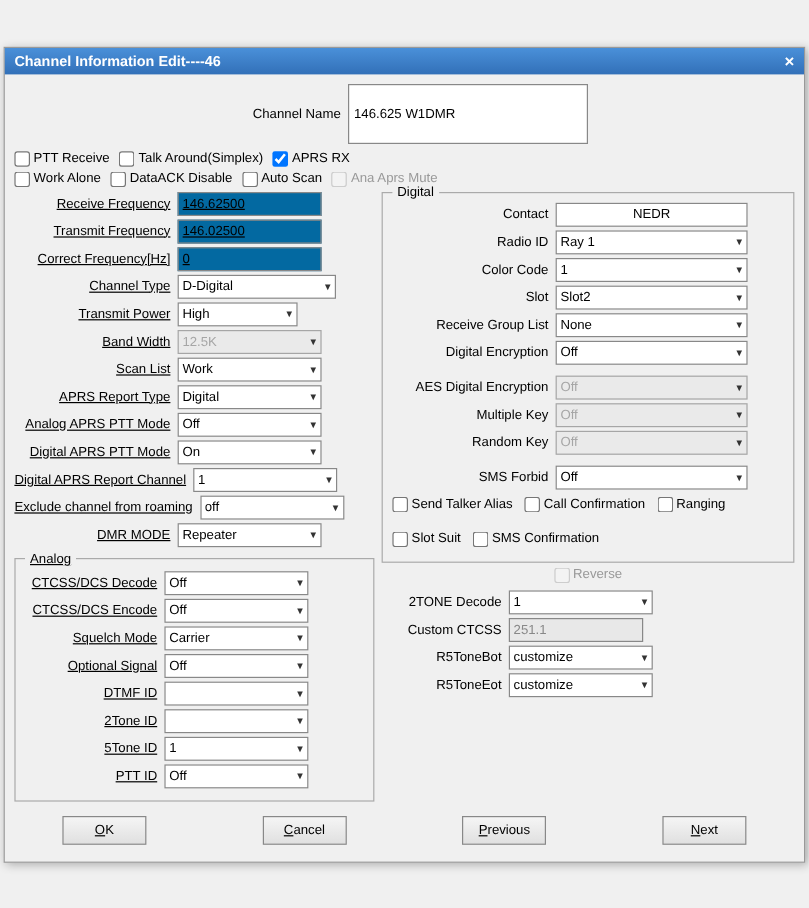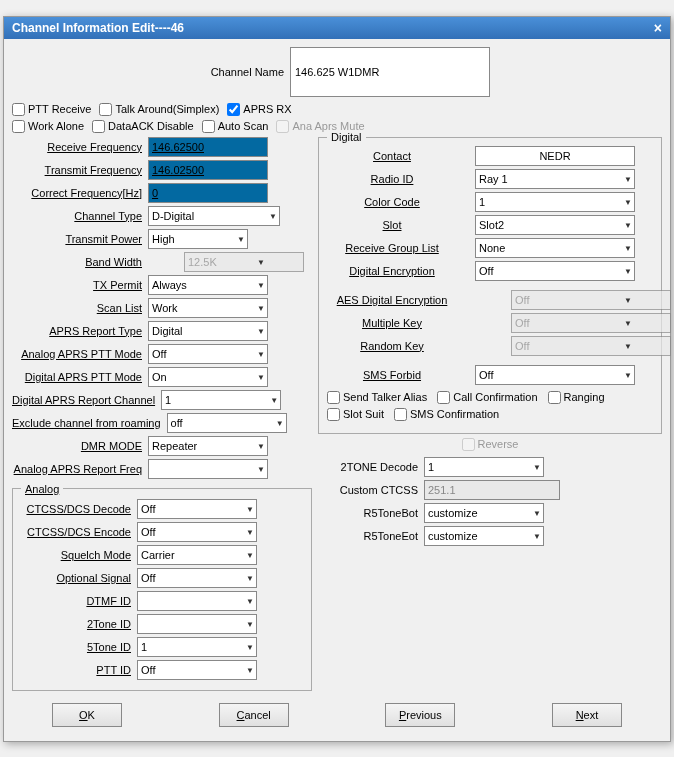--- a/index.html
+++ b/index.html
@@ -140,25 +140,24 @@
     }
     .digital-content {
       margin-top: 4px;
     }
     .digital-form-row {
       display: flex;
       align-items: center;
       margin-bottom: 3px;
     }
     .digital-label {
-      text-align: center;
+      text-align: right;
       min-width: 130px;
-      margin-right: 18px;
+      margin-right: 6px;
       flex-shrink: 0;
-      text-decoration: underline;
     }
     .contact-value {
       border: 1px solid #888;
       padding: 1px 4px;
       background: white;
       font-size: 11px;
       height: 20px;
       width: 160px;
       text-align: center;
     }
@@ -178,21 +177,21 @@
     }
     .analog-label {
       text-align: right;
       min-width: 110px;
       margin-right: 6px;
       flex-shrink: 0;
     }
     .bottom-checkboxes {
       display: flex;
       flex-wrap: wrap;
-      gap: 4px 10px;
+      gap: 16px 10px;
       margin: 4px 0;
     }
     .bottom-right {
       margin-top: 4px;
     }
     .reverse-row {
       display: flex;
       justify-content: center;
       margin-bottom: 6px;
     }
@@ -227,21 +226,20 @@
     }
     .left-label-w {
       min-width: 130px;
       text-align: right;
       margin-right: 6px;
       flex-shrink: 0;
     }
     .disabled-select select {
       background: #e8e8e8;
       color: #888;
-      margin-left: 36px;
     }
     .disabled-input {
       background: #e8e8e8 !important;
       color: #888 !important;
     }
   </style>
 </head>
 <body>
 
 <div class="window">
@@ -332,31 +330,20 @@
         <div class="form-row">
           <span class="left-label-w">Band Width</span>
           <div class="select-wrapper disabled-select" style="width:120px">
             <select disabled="">
               <option>12.5K</option>
               <option>25K</option>
             </select>
           </div>
         </div>
 
-        <div class="form-row">
-          <span class="left-label-w">TX Permit</span>
-          <div class="select-wrapper" style="width:120px">
-            <select>
-              <option>Always</option>
-              <option>Channel Free</option>
-              <option>CTCSS/DCS</option>
-              <option>Color Code</option>
-            </select>
-          </div>
-        </div>
 
         <div class="form-row">
           <span class="left-label-w">Scan List</span>
           <div class="select-wrapper" style="width:120px">
             <select>
               <option>Work</option>
               <option>None</option>
             </select>
           </div>
         </div>
@@ -415,28 +402,20 @@
         <div class="form-row">
           <span class="left-label-w">DMR MODE</span>
           <div class="select-wrapper" style="width:120px">
             <select>
               <option>Repeater</option>
               <option>Direct</option>
             </select>
           </div>
         </div>
 
-        <div class="form-row">
-          <span class="left-label-w">Analog APRS Report Freq</span>
-          <div class="select-wrapper" style="width:120px">
-            <select>
-              <option></option>
-            </select>
-          </div>
-        </div>
 
         <fieldset class="analog-group">
           <legend>Analog</legend>
 
           <div class="analog-form-row">
             <span class="analog-label">CTCSS/DCS Decode</span>
             <div class="select-wrapper" style="width:120px">
               <select>
                 <option>Off</option>
               </select>
@@ -643,21 +622,21 @@
             <span class="right-label">2TONE Decode</span>
             <div class="select-wrapper" style="width:120px">
               <select>
                 <option>1</option>
               </select>
             </div>
           </div>
 
           <div class="right-form-row">
             <span class="right-label">Custom CTCSS</span>
-            <input type="text" class="form-input disabled-input" style="width: 136px;" value="251.1" disabled="">
+            <input type="text" class="form-input disabled-input" style="width: 112px;" value="251.1" disabled="">
           </div>
 
           <div class="right-form-row">
             <span class="right-label">R5ToneBot</span>
             <div class="select-wrapper" style="width:120px">
               <select>
                 <option>customize</option>
               </select>
             </div>
           </div>

